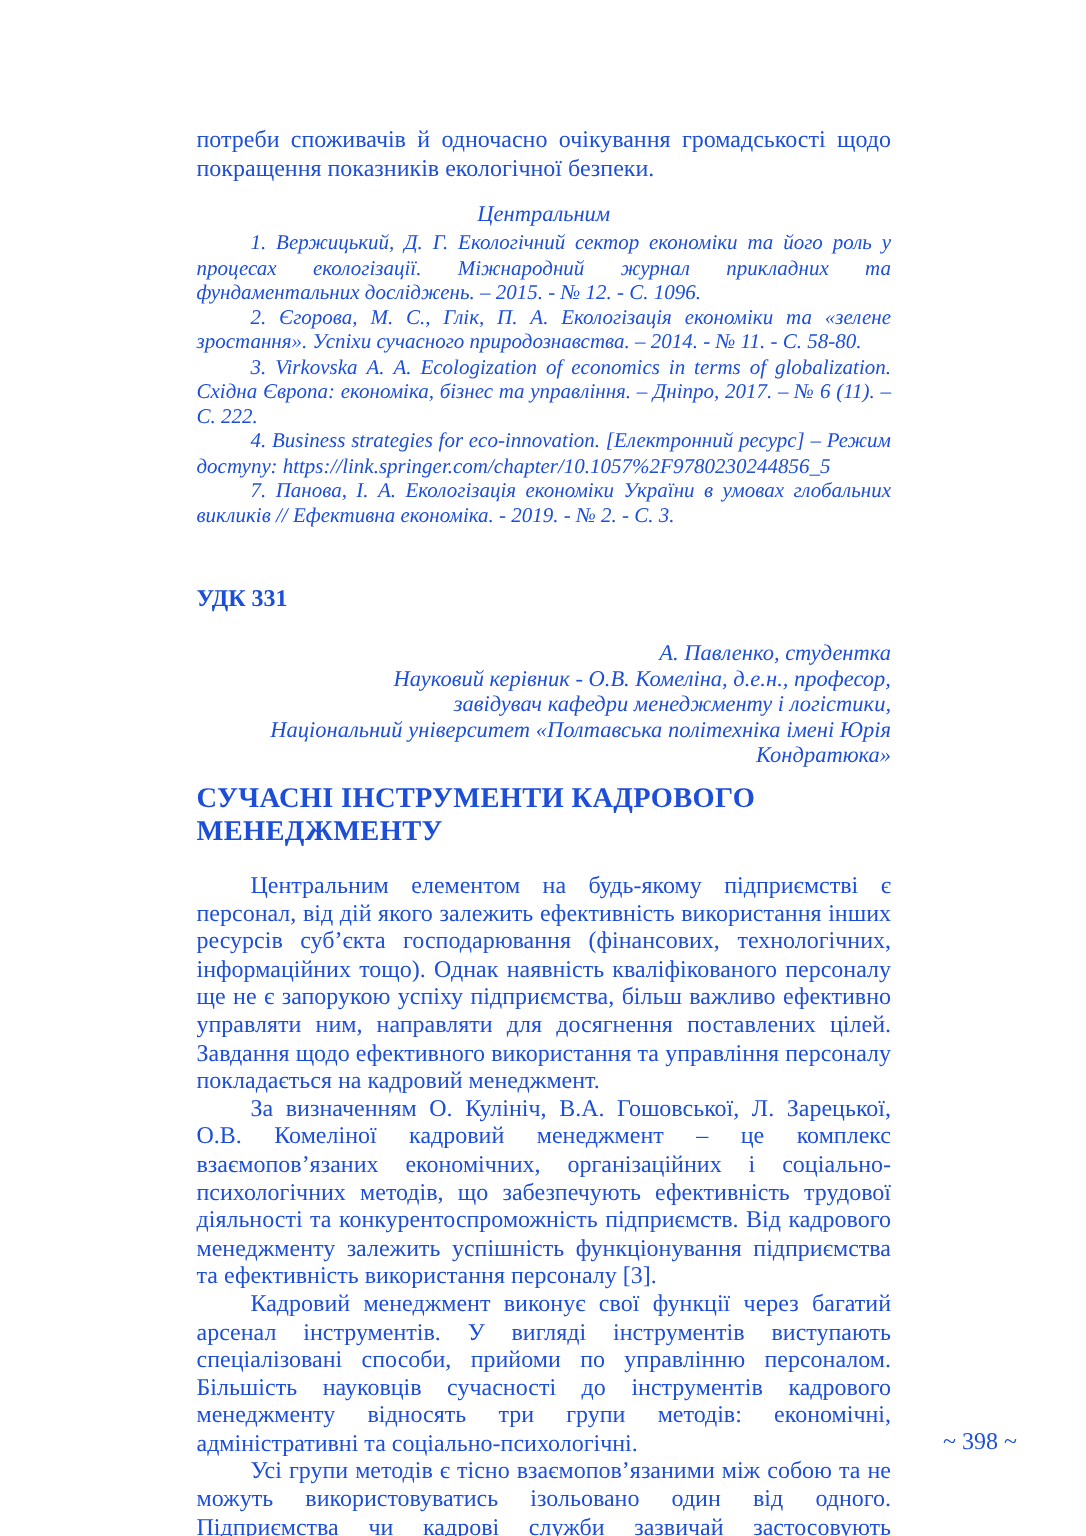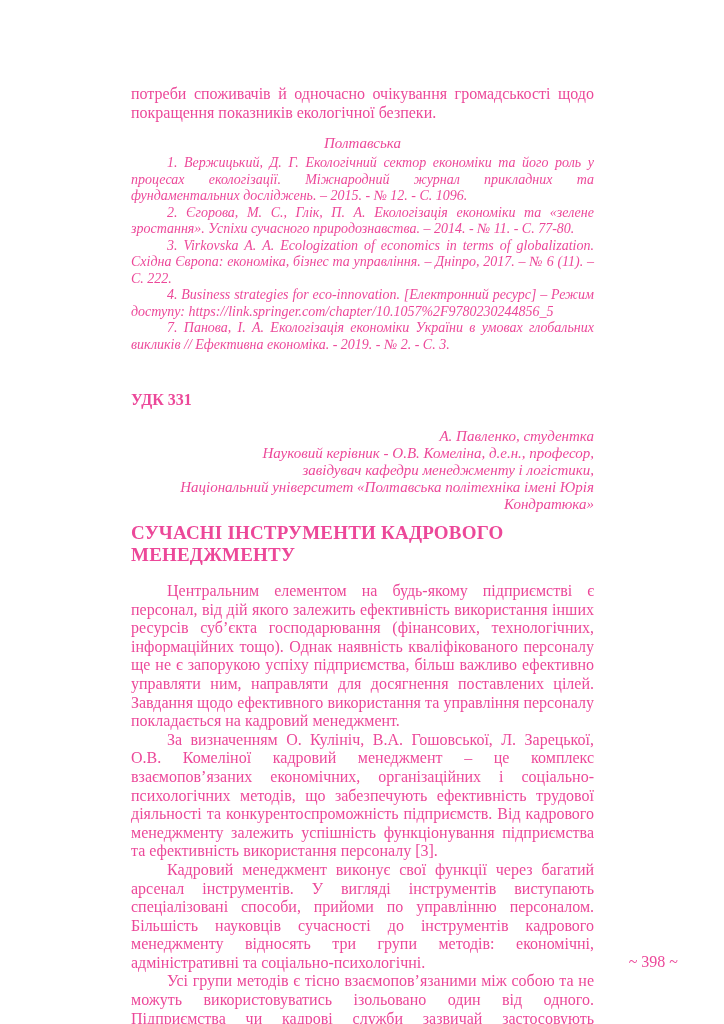--- a/index.html
+++ b/index.html
@@ -3,21 +3,21 @@
 <meta charset="utf-8">
 <style>
   * { margin: 0; padding: 0; box-sizing: border-box; }
   html, body { background: #ffffff; }
   .page {
     position: relative;
     width: 632px;
     height: 1024px;
     margin: 0 auto;
     background: #ffffff;
-    color: #ec4899;
+    color: #1d4ed8;
     font-family: "Liberation Serif", serif;
     overflow: hidden;
   }
   .content {
     padding: 84px 84px 0 85px;
   }
   .intro-para {
     font-size: 16px;
     line-height: 19px;
     text-align: justify;
@@ -77,25 +77,25 @@
   }
 </style>
 </head>
 <body>
 
 <div class="page">
   <div class="content">
 
     <p class="intro-para">потреби споживачів й одночасно очікування громадськості щодо покращення показників екологічної безпеки.</p>
 
-    <h3 class="lit-heading">Полтавська</h3>
+    <h3 class="lit-heading">Центральним</h3>
 
     <div class="lit-items">
       <p class="lit-item">1. Вержицький, Д. Г. Екологічний сектор економіки та його роль у процесах екологізації. Міжнародний журнал прикладних та фундаментальних досліджень. – 2015. - № 12. - С. 1096.</p>
-      <p class="lit-item">2. Єгорова, М. С., Глік, П. А. Екологізація економіки та «зелене зростання». Успіхи сучасного природознавства. – 2014. - № 11. - С. 77-80.</p>
+      <p class="lit-item">2. Єгорова, М. С., Глік, П. А. Екологізація економіки та «зелене зростання». Успіхи сучасного природознавства. – 2014. - № 11. - С. 58-80.</p>
       <p class="lit-item">3. Virkovska А. А. Ecologization of economics in terms of globalization. Східна Європа: економіка, бізнес та управління. – Дніпро, 2017. – № 6 (11). – С. 222.</p>
       <p class="lit-item">4. Business strategies for eco-innovation. [Електронний ресурс] – Режим доступу: https://link.springer.com/chapter/10.1057%2F9780230244856_5</p>
       <p class="lit-item">7. Панова, І. А. Екологізація економіки України в умовах глобальних викликів // Ефективна економіка. - 2019. - № 2. - С. 3.</p>
     </div>
 
     <p class="udc">УДК 331</p>
 
     <div class="byline">
       <div>А. Павленко, студентка</div>
       <div>Науковий керівник - О.В. Комеліна, д.е.н., професор,</div>

